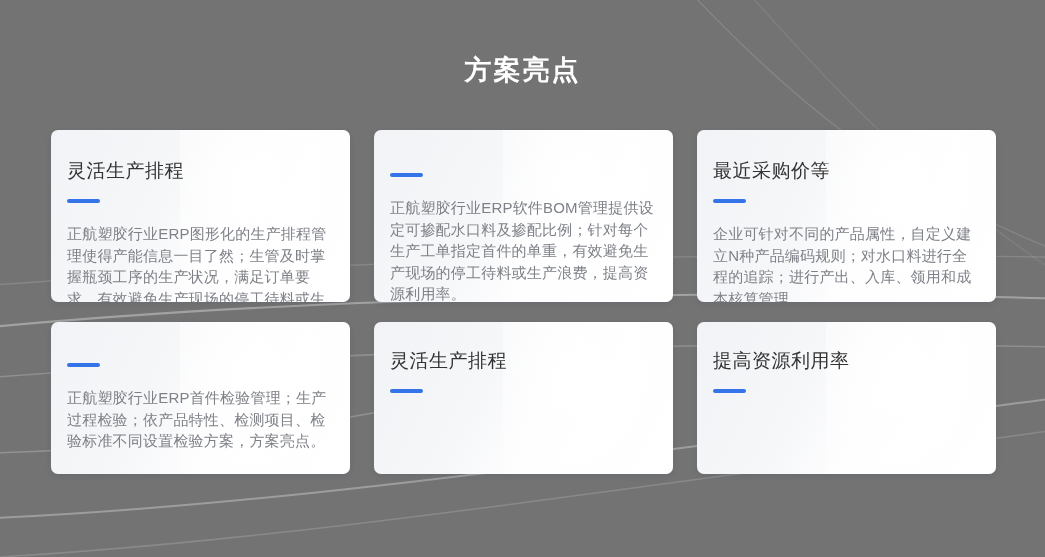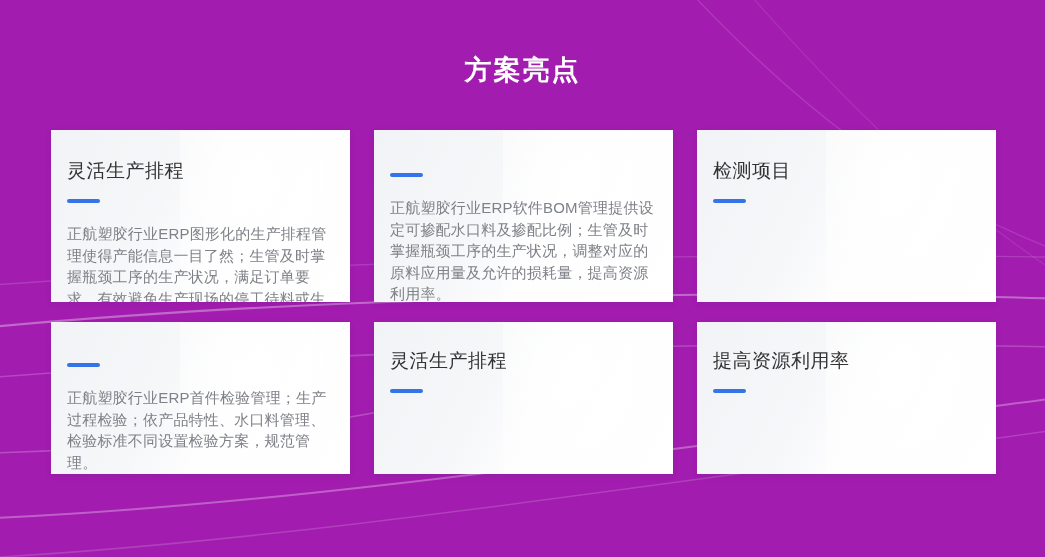--- a/index.html
+++ b/index.html
@@ -5,21 +5,21 @@
 <style>
   * { margin:0; padding:0; box-sizing:border-box; }
   html,body{
     width:1045px; height:557px;
     overflow:hidden;
     font-family:"Liberation Sans","DejaVu Sans",sans-serif;
   }
   #page{
     position:relative;
     width:1045px; height:557px;
-    background:#a21caf;
+    background:#737373;
     overflow:hidden;
   }
   
   .deco-layer{
     position:absolute; inset:0;
     pointer-events:none;
     z-index:0;
   }
   
   .section-title{
@@ -41,21 +41,21 @@
     display:grid;
     grid-template-columns:repeat(3, 299px);
     grid-template-rows:172px 152px;
     column-gap:24px;
     row-gap:20px;
     z-index:2;
   }
   .card{
     position:relative;
     background:linear-gradient(118deg,#f2f3f6 0%,#f6f7f9 38%,#fdfdfe 58%,#ffffff 100%);
-    border-radius:0;
+    border-radius:7px;
     box-shadow:0 2px 6px rgba(16,40,90,.10);
     padding:28px 24px 0 16px;
     overflow:hidden;
   }
   .card::after{
     
     content:"";
     position:absolute;
     right:-60px; top:-80px;
     width:230px; height:330px;
@@ -114,31 +114,32 @@
   <div class="grid">
 
     <div class="card">
       <div class="card-title">灵活生产排程</div>
       <div class="accent-bar"></div>
       <p class="card-body">正航塑胶行业ERP图形化的生产排程管理使得产能信息一目了然；生管及时掌握瓶颈工序的生产状况，满足订单要求，有效避免生产现场的停工待料或生产浪费。</p>
     </div>
 
     <div class="card">
       <div class="accent-bar"></div>
-      <p class="card-body">正航塑胶行业ERP软件BOM管理提供设定可掺配水口料及掺配比例；生管及时掌握瓶颈工序的生产状况，调整对应的原料应用量及允许的损耗量，提高资源利用率。</p>
+      <p class="card-body">正航塑胶行业ERP软件BOM管理提供设定可掺配水口料及掺配比例；针对每个生产工单指定首件的单重，有效避免生产现场的停工待料或生产浪费，提高资源利用率。</p>
     </div>
 
     <div class="card">
-      <div class="card-title">检测项目</div>
+      <div class="card-title">最近采购价等</div>
       <div class="accent-bar"></div>
+      <p class="card-body">企业可针对不同的产品属性，自定义建立N种产品编码规则；对水口料进行全程的追踪；进行产出、入库、领用和成本核算管理。</p>
     </div>
 
     <div class="card card-row2">
       <div class="accent-bar"></div>
-      <p class="card-body">正航塑胶行业ERP首件检验管理；生产过程检验；依产品特性、水口料管理、检验标准不同设置检验方案，规范管理。</p>
+      <p class="card-body">正航塑胶行业ERP首件检验管理；生产过程检验；依产品特性、检测项目、检验标准不同设置检验方案，方案亮点。</p>
     </div>
 
     <div class="card card-row2">
       <div class="card-title">灵活生产排程</div>
       <div class="accent-bar"></div>
     </div>
 
     <div class="card card-row2">
       <div class="card-title">提高资源利用率</div>
       <div class="accent-bar"></div>

